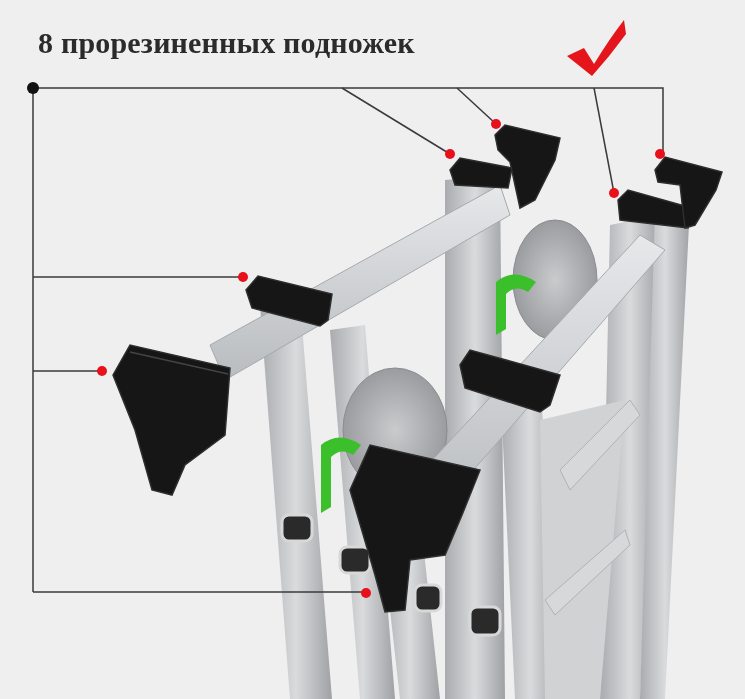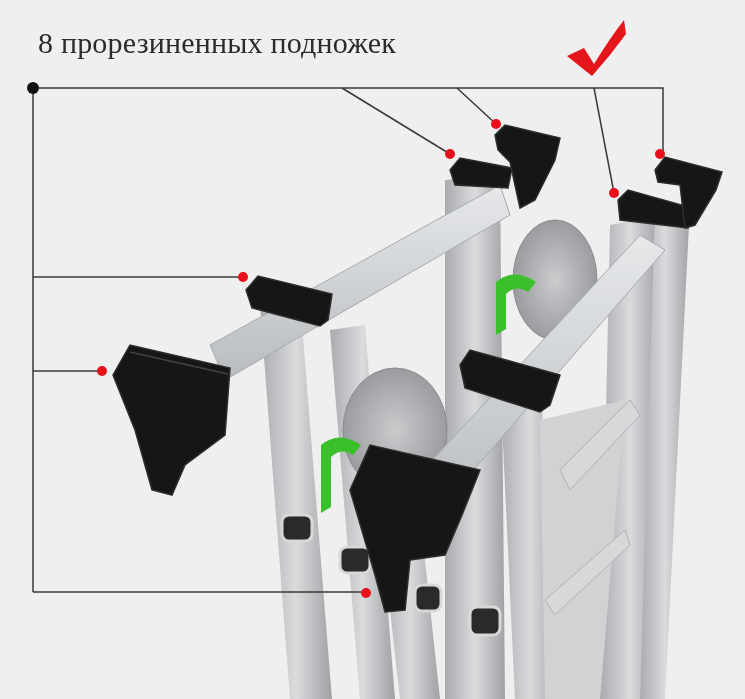--- a/index.html
+++ b/index.html
@@ -5,21 +5,21 @@
     html, body { margin: 0; padding: 0; }
     body {
       width: 745px; height: 699px; overflow: hidden;
       background: #efefef;
       font-family: "Liberation Serif", serif;
       position: relative;
     }
     .title {
       position: absolute; left: 38px; top: 26px;
       font-family: "Liberation Serif", serif;
-      font-weight: normal; font-size: 30px; color: #2b2b2b;
+      font-weight: bold; font-size: 30px; color: #2b2b2b;
       letter-spacing: 0.2px; white-space: nowrap;
     }
     svg.scene { position: absolute; left: 0; top: 0; }
   </style>
 </head>
 <body>
 
 <div class="title">8 прорезиненных подножек</div>
 
 <svg class="scene" width="745" height="699" viewBox="0 0 745 699">

